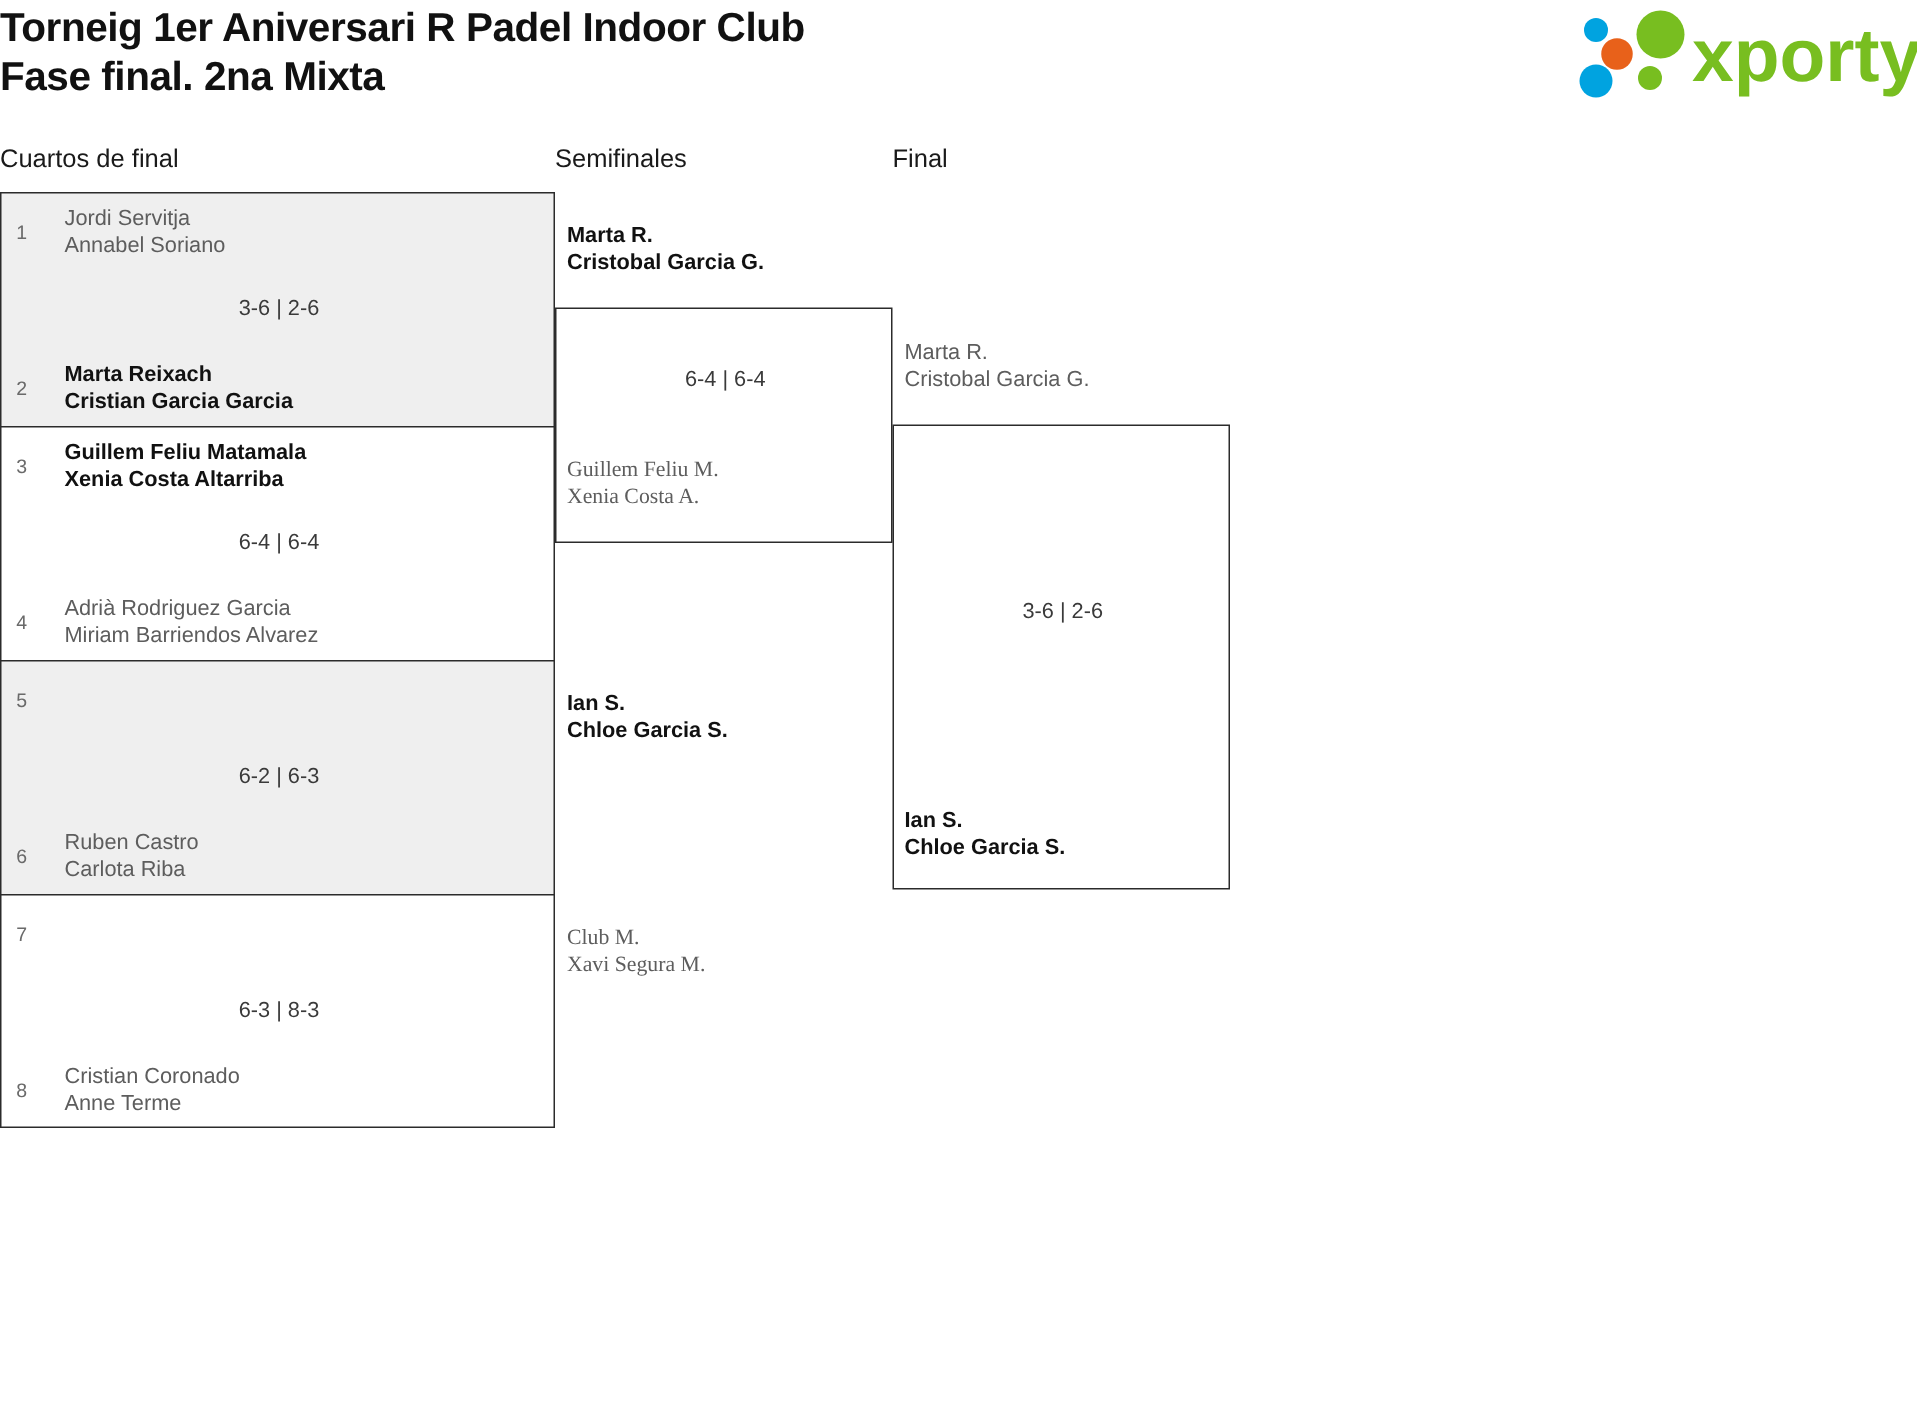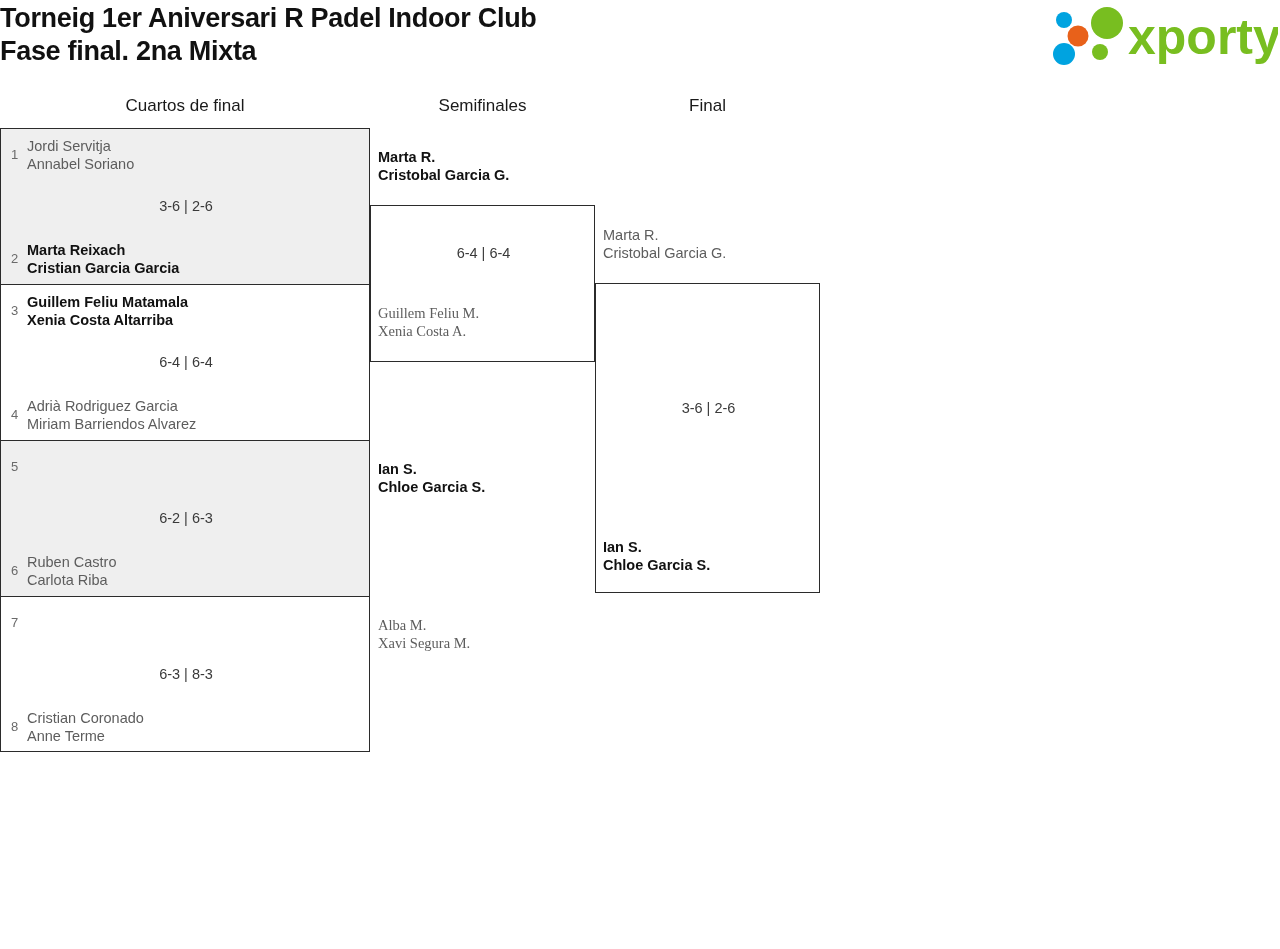--- a/index.html
+++ b/index.html
@@ -25,21 +25,21 @@
   .title-line2 { display: block; }
 
   
   .logo { position: absolute; left: 1050px; top: 4px; width: 228px; height: 64px; }
   .logo svg { display: block; }
 
   
   .round-head {
     position: absolute; top: 96px;
     font-size: 17px; font-weight: 400; color: #1a1a1a;
-    text-align: center; white-space: nowrap;
+    white-space: nowrap;
   }
   .rh-qf { left: 0px;   width: 370px; }
   .rh-sf { left: 370px; width: 225px; }
   .rh-fn { left: 595px; width: 225px; }
 
   
   .bracket { position: absolute; left: 0; top: 128px; width: 1280px; height: 640px; }
 
   
   .qf-block {
@@ -59,21 +59,21 @@
     font-size: 13px; color: #6a6a6a; text-align: center;
   }
   .seed-top { top: 18px; }
   .seed-bot { top: 122px; }
 
   .pair { position: absolute; left: 26px; font-size: 14.5px; line-height: 18px; }
   .pair-top { top: 8px; }
   .pair-bot { top: 112px; }
   .pair.winner { font-weight: 700; color: #111111; }
   .pair.loser  { font-weight: 400; color: #5d5d5d; }
-  .pair span { display: block; white-space: nowrap; }
+  .pair span { display: block; white-space: nowrap; margin-left: 16px; }
 
   .qf-score {
     position: absolute; left: 0; width: 370px; top: 69px;
     text-align: center; font-size: 14.5px; color: #3a3a3a;
   }
 
   
   .sf-box {
     position: absolute; left: 370px; width: 225px;
     border: 1px solid #2b2b2b;
@@ -205,21 +205,21 @@
     <div class="sf-lower sf1-lower">
       <span>Guillem Feliu M.</span>
       <span>Xenia Costa A.</span>
     </div>
 
     <div class="sf-upper sf2-upper">
       <span>Ian S.</span>
       <span>Chloe Garcia S.</span>
     </div>
     <div class="sf-lower sf2-lower">
-      <span>Alba M.</span>
+      <span>Club M.</span>
       <span>Xavi Segura M.</span>
     </div>
 
     <div class="fn-upper">
       <span>Marta R.</span>
       <span>Cristobal Garcia G.</span>
     </div>
     <div class="fn-box">
       <div class="fn-score">3-6 | 2-6</div>
     </div>

